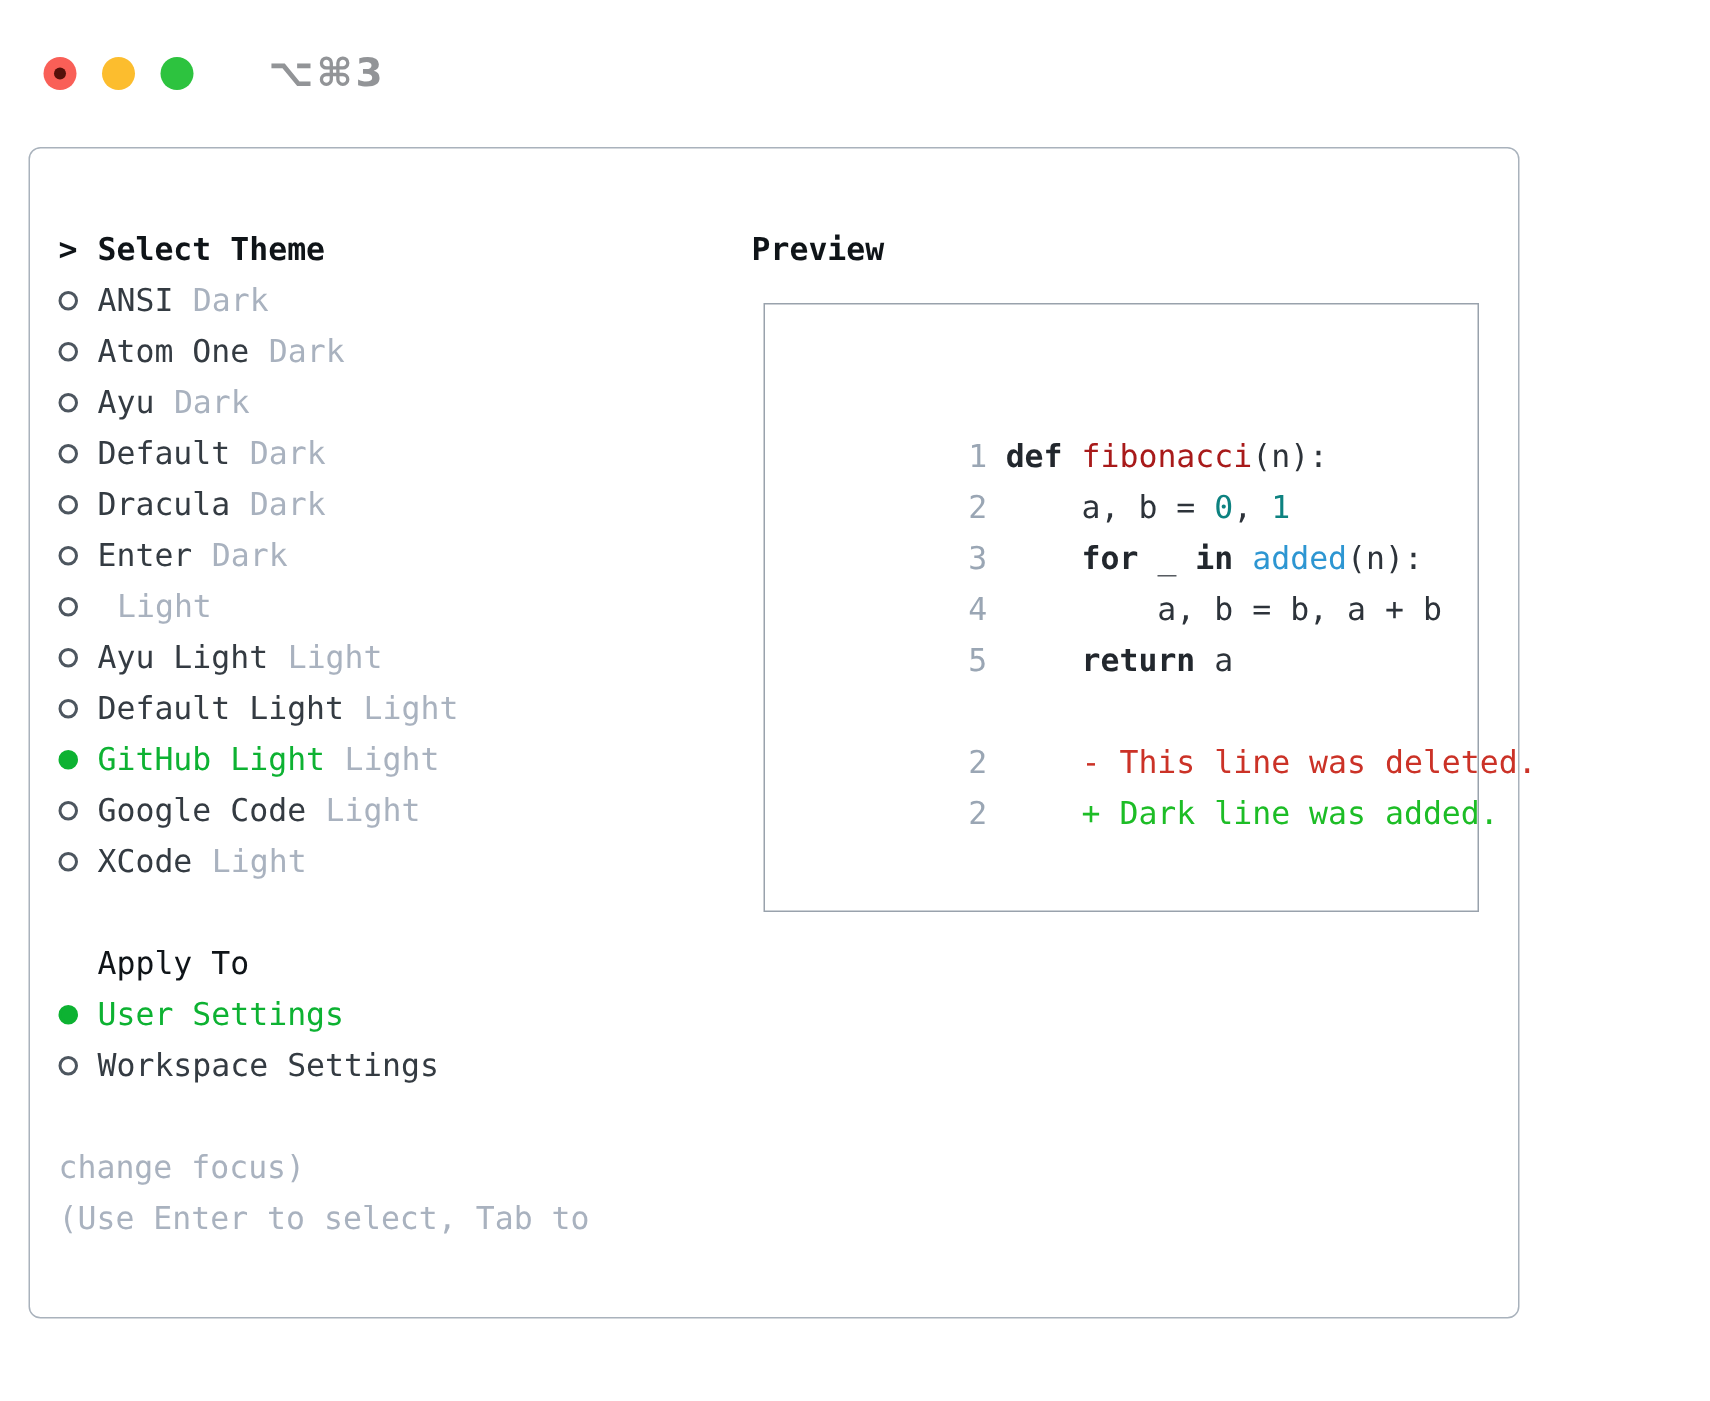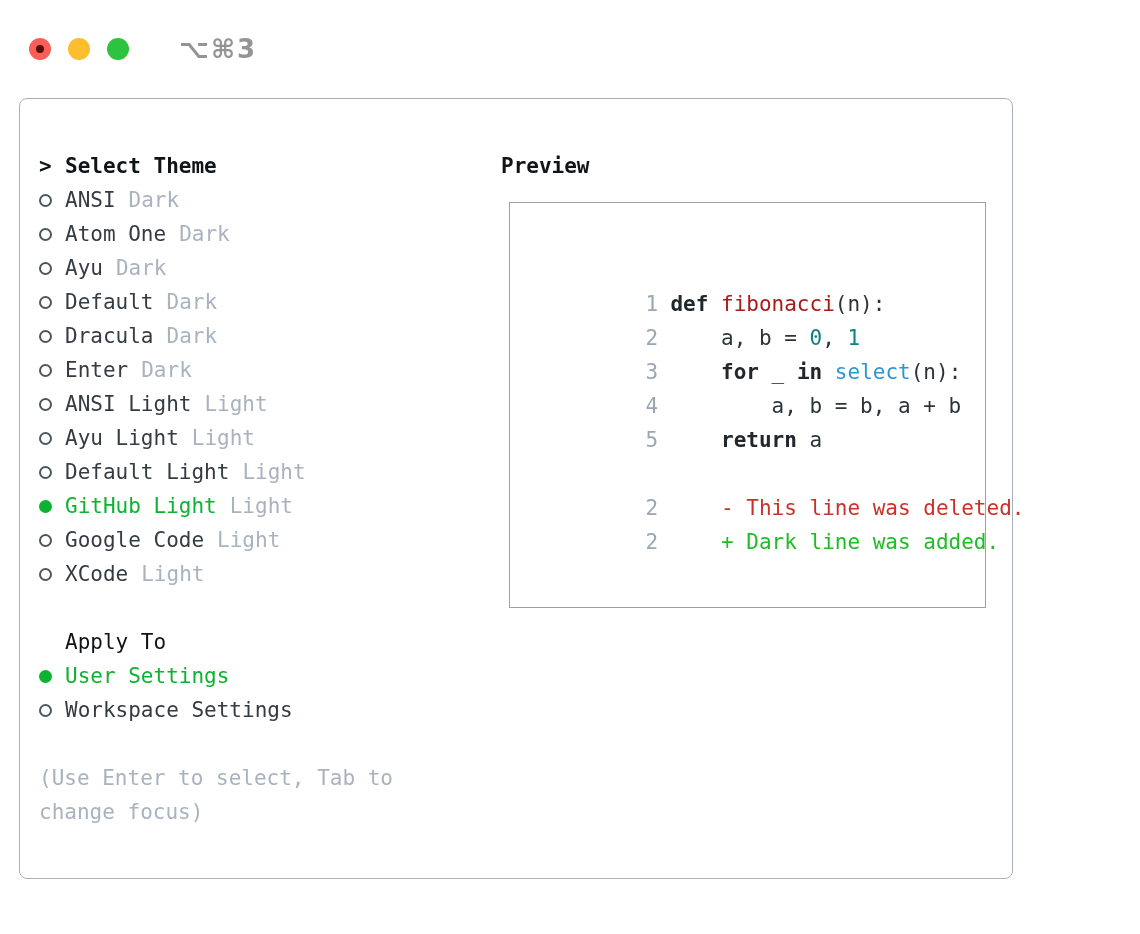--- a/index.html
+++ b/index.html
@@ -92,21 +92,20 @@
         <span class="name">Dracula</span>
         <span class="variant">Dark</span>
       </div>
       <div class="row">
         <span class="marker"></span>
         <span class="name">Enter</span>
         <span class="variant">Dark</span>
       </div>
       <div class="row">
         <span class="marker"></span>
-        <span class="name">ANSI Light</span>
         <span class="variant">Light</span>
       </div>
       <div class="row">
         <span class="marker"></span>
         <span class="name">Ayu Light</span>
         <span class="variant">Light</span>
       </div>
       <div class="row">
         <span class="marker"></span>
         <span class="name">Default Light</span>
@@ -137,36 +136,36 @@
         <span class="marker filled"></span>
         <span class="name">User Settings</span>
       </div>
       <div class="row">
         <span class="marker"></span>
         <span class="name">Workspace Settings</span>
       </div>
 
       <div class="sp"></div>
 
+      <div class="hint">change focus)</div>
       <div class="hint">(Use Enter to select, Tab to</div>
-      <div class="hint">change focus)</div>
     </div>
 
     <div class="right-pane">
       <div class="preview-title">Preview</div>
 
       <div class="preview-box">
         <div class="cl">
           <span class="ln">1</span><span class="t-kw">def </span><span class="t-fn">fibonacci</span><span class="t-pln">(n):</span>
         </div>
         <div class="cl">
           <span class="ln">2</span><span class="t-pln">    a, b = </span><span class="t-num">0</span><span class="t-pln">, </span><span class="t-num">1</span>
         </div>
         <div class="cl">
-          <span class="ln">3</span><span class="t-pln">    </span><span class="t-kw">for</span><span class="t-pln"> _ </span><span class="t-kw">in</span><span class="t-pln"> </span><span class="t-bi">select</span><span class="t-pln">(n):</span>
+          <span class="ln">3</span><span class="t-pln">    </span><span class="t-kw">for</span><span class="t-pln"> _ </span><span class="t-kw">in</span><span class="t-pln"> </span><span class="t-bi">added</span><span class="t-pln">(n):</span>
         </div>
         <div class="cl">
           <span class="ln">4</span><span class="t-pln">        a, b = b, a + b</span>
         </div>
         <div class="cl">
           <span class="ln">5</span><span class="t-pln">    </span><span class="t-kw">return</span><span class="t-pln"> a</span>
         </div>
 
         <div class="cl"></div>
 

